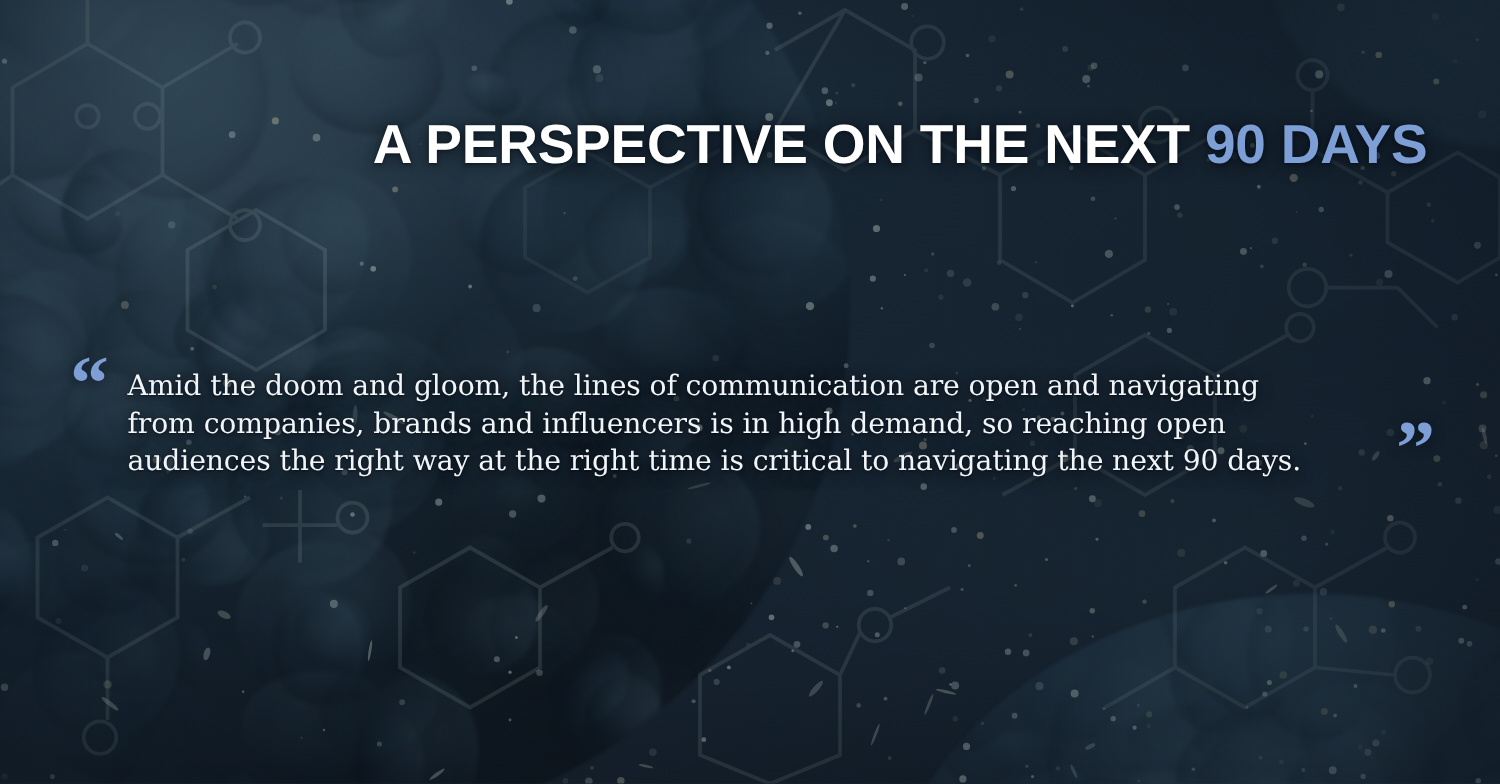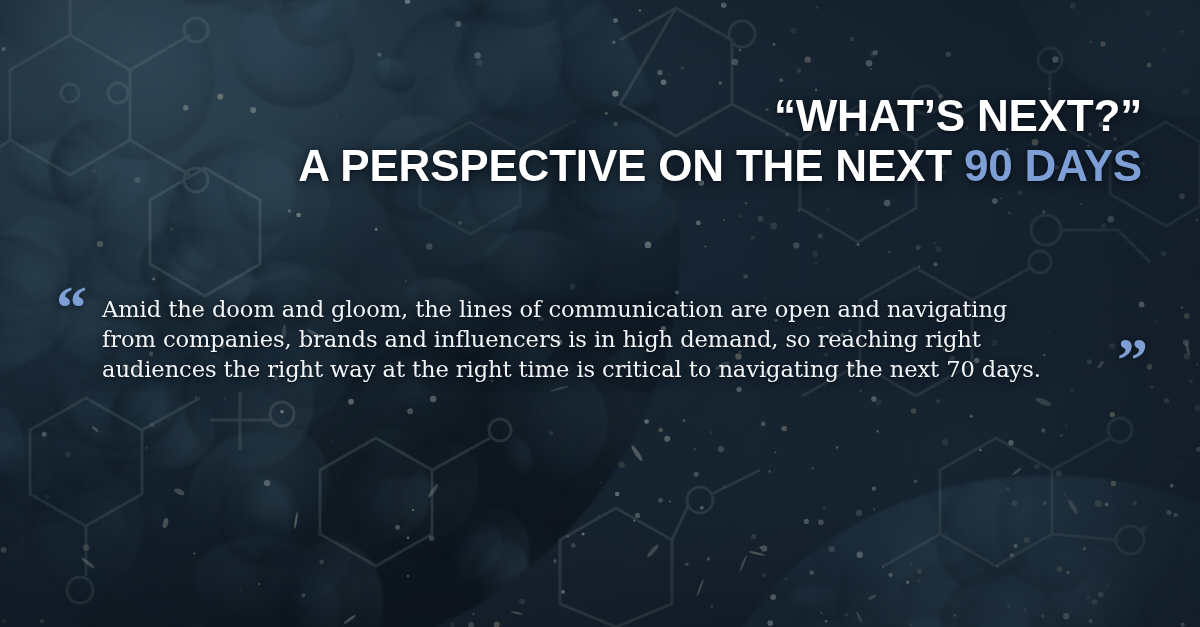--- a/index.html
+++ b/index.html
@@ -739,28 +739,27 @@
         <ellipse cx="1017.1" cy="471.3" rx="5.8" ry="1.2" transform="rotate(143 1017.1 471.3)" fill="#c8d2c4" opacity="0.39"></ellipse>
         <ellipse cx="652.8" cy="550.9" rx="8.2" ry="2.2" transform="rotate(131 652.8 550.9)" fill="#c8d2c4" opacity="0.28"></ellipse>
         <ellipse cx="700.3" cy="587.6" rx="9.2" ry="1.1" transform="rotate(111 700.3 587.6)" fill="#c8d2c4" opacity="0.32"></ellipse>
       </svg>
   </div>
 
   <div class="veil"></div>
   <div class="vignette"></div>
 
   <div class="headline">
-    <span class="ln ln1">“WHAT’S NEXT?”</span>
     <span class="ln ln2"><span>A PERSPECTIVE ON THE NEXT </span><span class="accent">90 DAYS</span></span>
   </div>
 
   <div class="quote-wrap">
     <span class="qmark qmark-open">“</span>
     <div class="quote-text">
       <span class="qline">Amid the doom and gloom, the lines of communication are open and navigating</span>
-      <span class="qline">from companies, brands and influencers is in high demand, so reaching right</span>
-      <span class="qline">audiences the right way at the right time is critical to navigating the next 70 days.</span>
+      <span class="qline">from companies, brands and influencers is in high demand, so reaching open</span>
+      <span class="qline">audiences the right way at the right time is critical to navigating the next 90 days.</span>
     </div>
     <span class="qmark qmark-close">”</span>
   </div>
 
 
 </div>
 
 </body></html>

